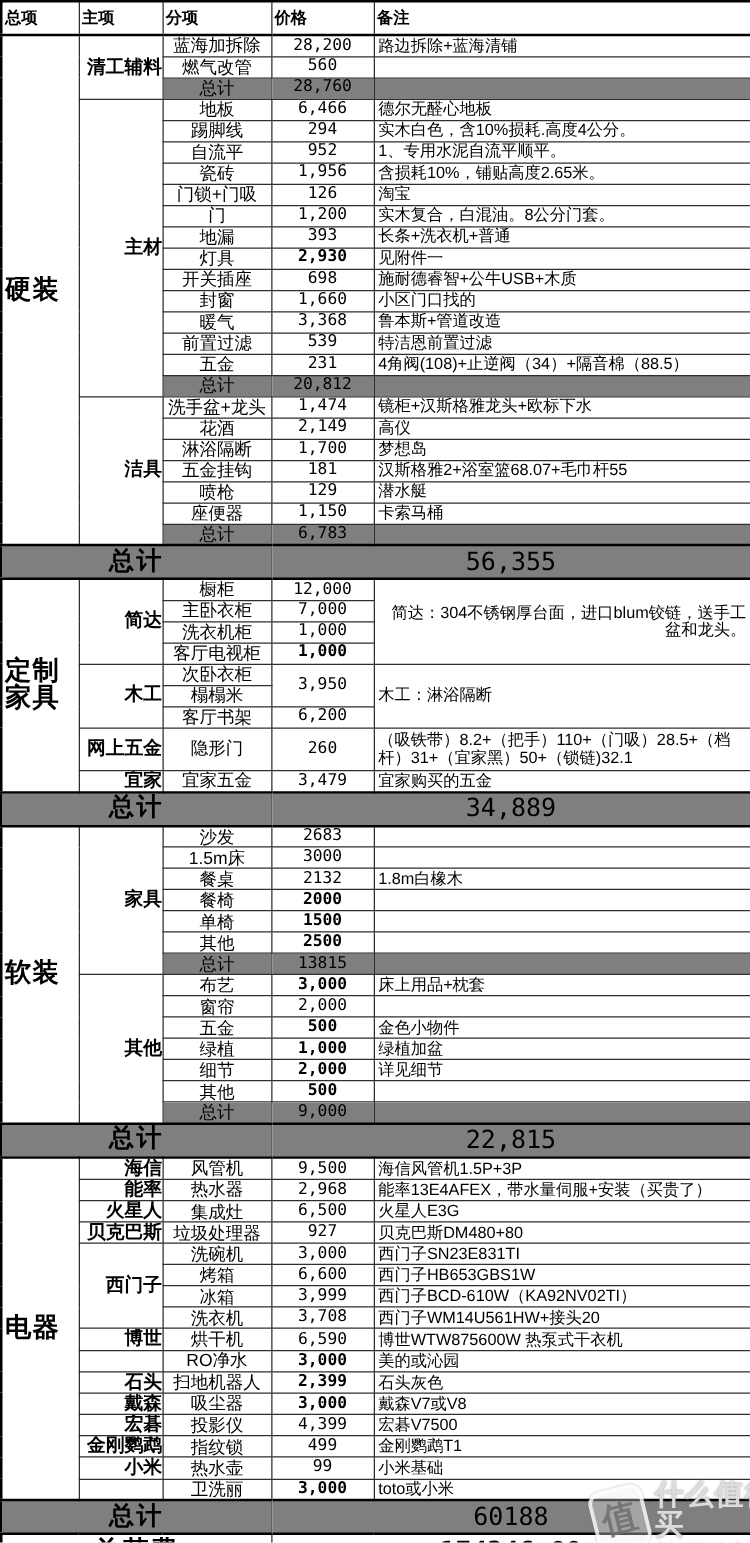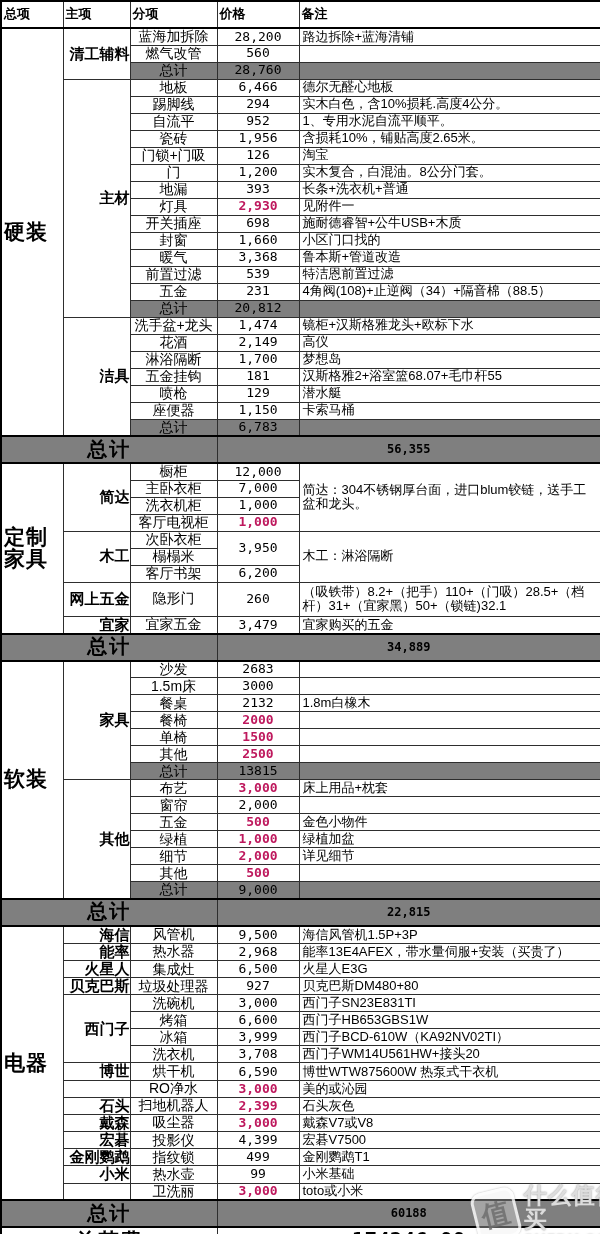--- a/index.html
+++ b/index.html
@@ -21,25 +21,25 @@
   tbody tr{height:17px}
   tr.grand{height:27px}
   tr.grand td{border-top:2px solid #000;border-bottom:2px solid #000;background:#7f7f7f;}
   tr.tall{height:34px}
   tr.spend{height:29px}
   .cat{font-weight:bold;font-size:21px;text-align:left;letter-spacing:1px;}
   .main{font-weight:bold;font-size:15px;text-align:right;padding:0;}
   .item{font-size:14px;text-align:center;}
   .price{font-family:"DejaVu Sans Mono",monospace;font-size:13px;text-align:center;}
   .note{font-size:13px;text-align:left;padding:0 3px;}
-  .center{text-align:left;}
+  .center{text-align:right;}
   .bold{font-weight:normal;}
-  .red{color:#be185d;font-weight:bold;}
+  .red{color:#000000;font-weight:bold;}
   .gray{background:#7f7f7f;}
-  .big{font-size:12px;font-weight:bold;text-align:center;font-family:"DejaVu Sans Mono",monospace;}
+  .big{font-size:20px;font-weight:normal;text-align:center;font-family:"DejaVu Sans Mono",monospace;}
   .bigzh{font-size:20px;font-weight:bold;text-align:center;font-family:"Liberation Sans",sans-serif;letter-spacing:2px;}
   .spend-l{font-size:21px;font-weight:bold;text-align:center;letter-spacing:2px;}
   .spend-v{font-size:21px;font-weight:bold;text-align:center;font-family:"DejaVu Sans Mono",monospace;}
   
   .watermark{
     position:absolute;left:474px;top:1183px;display:flex;align-items:center;gap:6px;
     pointer-events:none;
   }
   .wm-badge{
     width:44px;height:44px;border:3px solid rgba(255,255,255,0.75);border-radius:10px;

